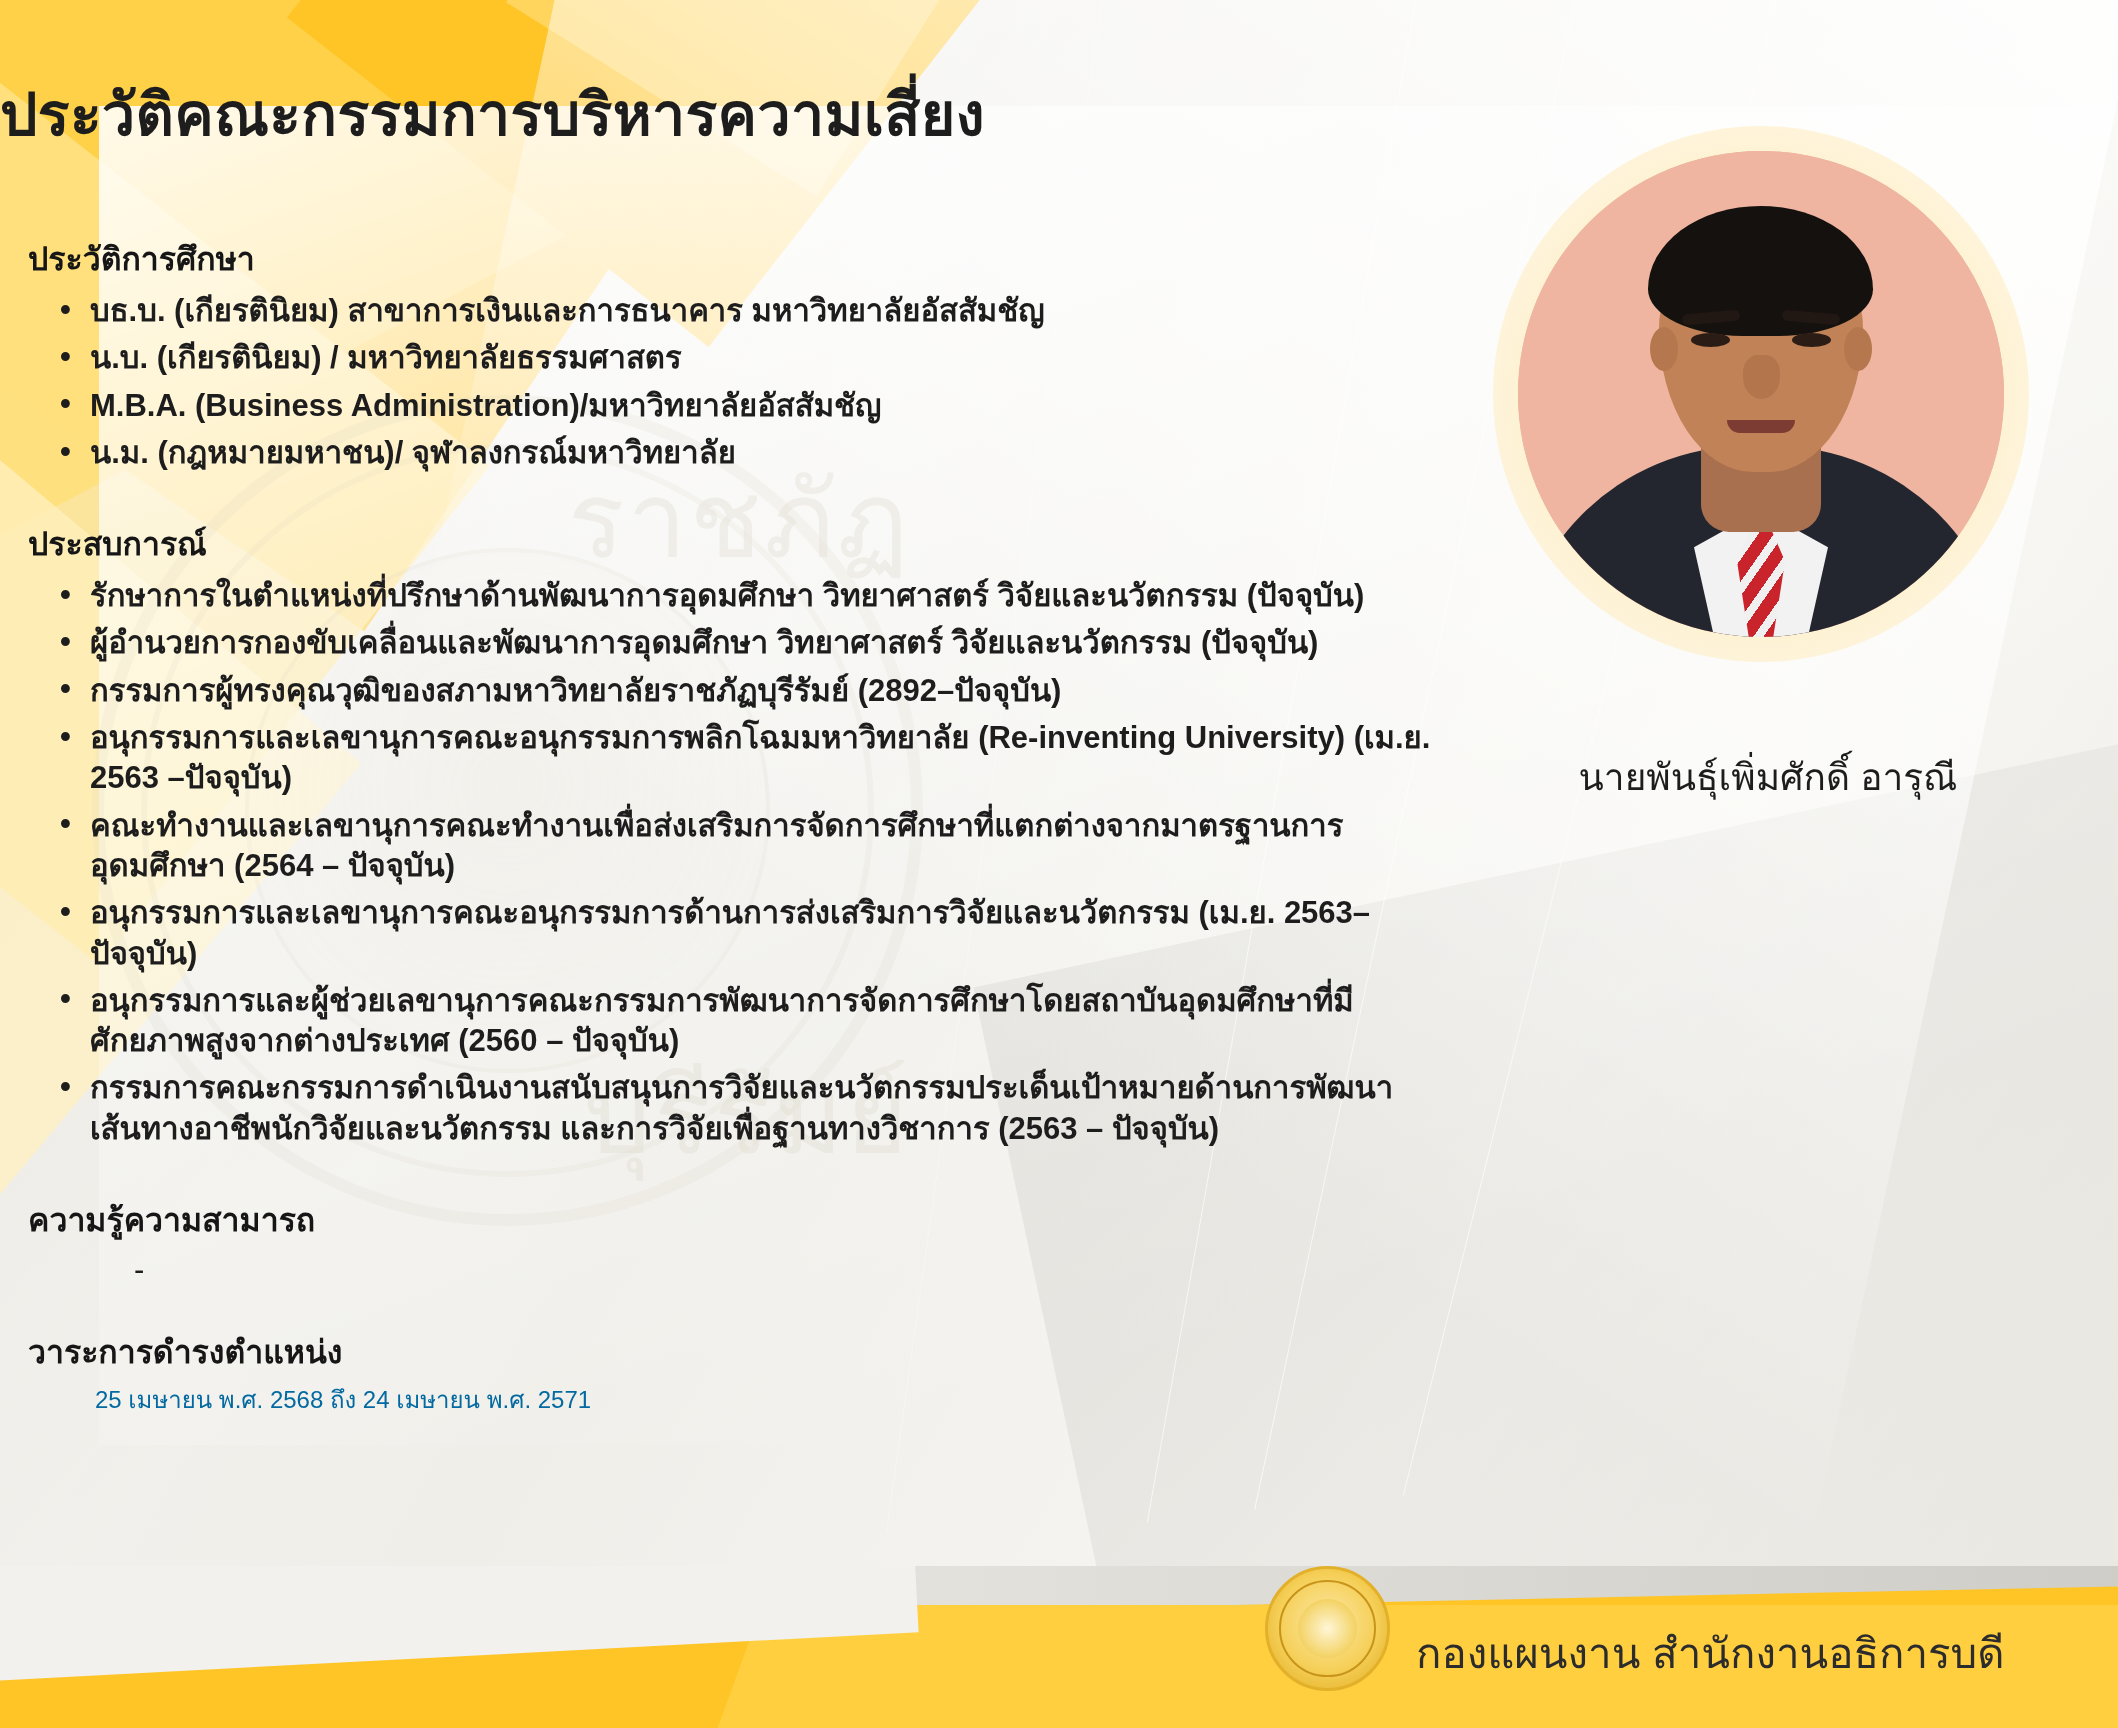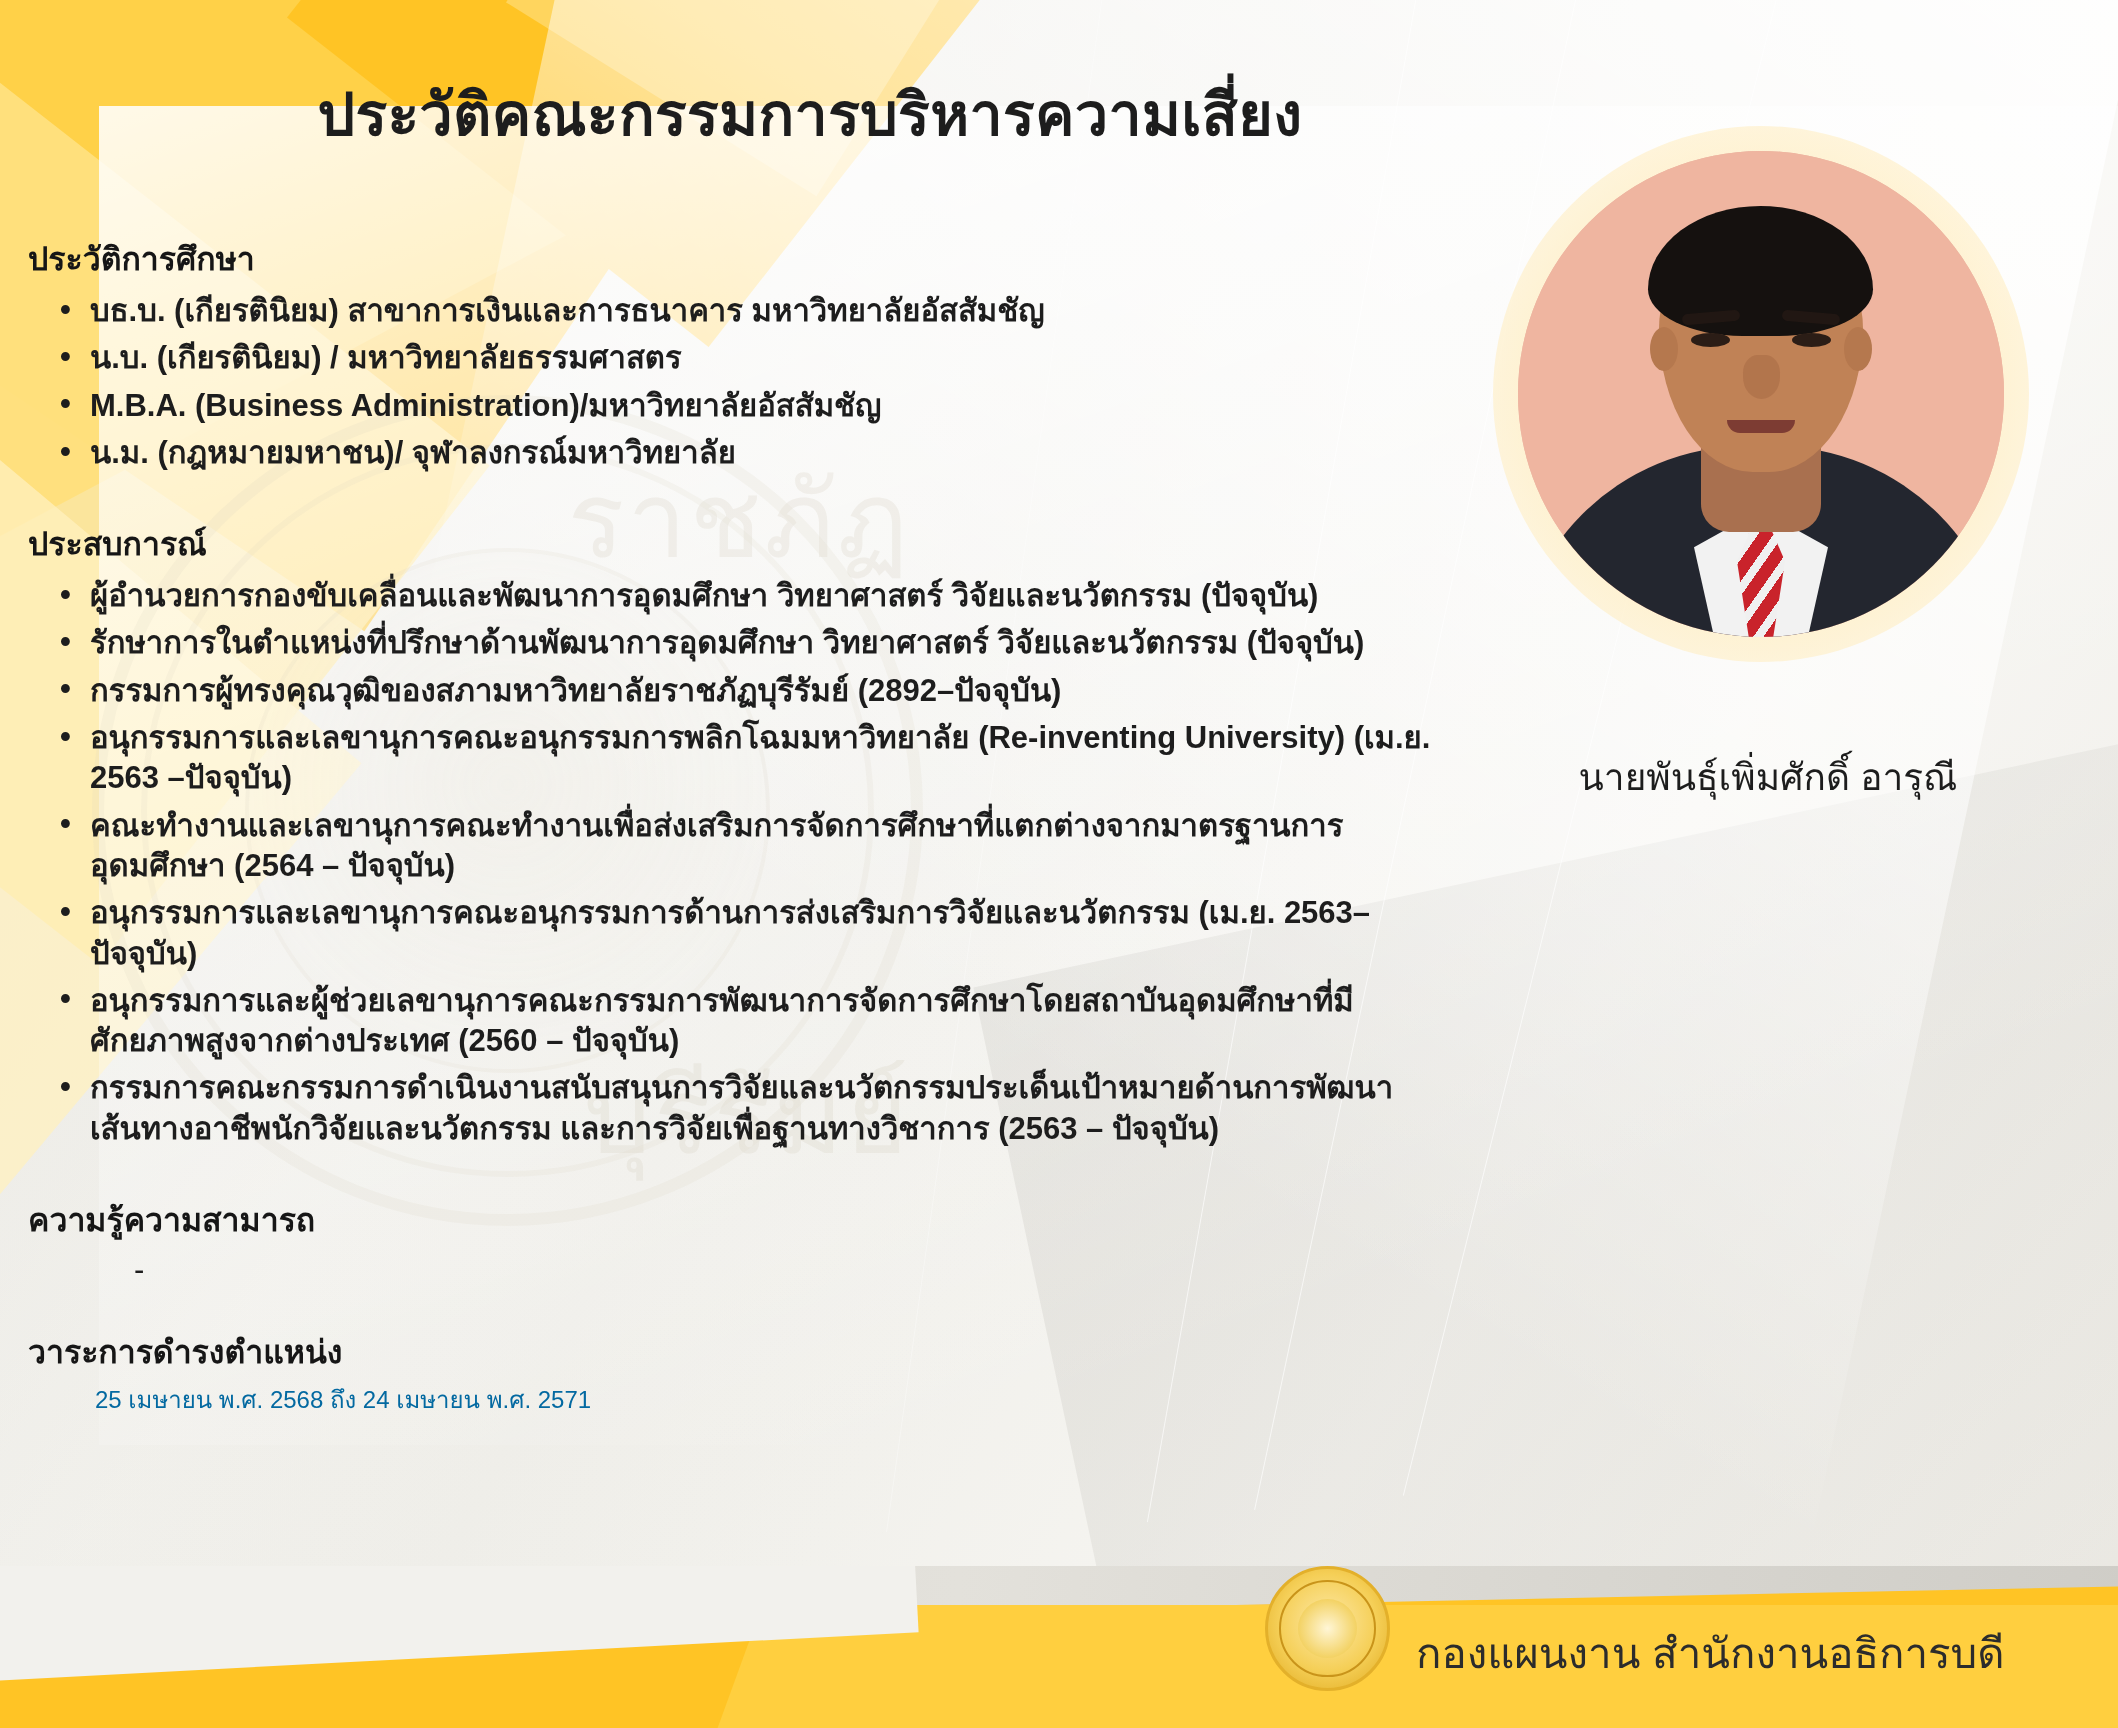--- a/index.html
+++ b/index.html
@@ -157,21 +157,20 @@
   }
   .wm-text.top { top: 28px; }
   .wm-text.bottom { bottom: 14px; }
 
   
   .title {
     position: absolute;
     left: 0;
     top: 67px;
     width: 1620px;
-    text-align: center;
     font-size: 59px;
     font-weight: bold;
     color: #1d1d1d;
     letter-spacing: 0.4px;
   }
 
   
   .content {
     position: absolute;
     left: 28px;
@@ -486,22 +485,22 @@
       <li>บธ.บ. (เกียรตินิยม) สาขาการเงินและการธนาคาร มหาวิทยาลัยอัสสัมชัญ</li>
       <li>น.บ. (เกียรตินิยม) / มหาวิทยาลัยธรรมศาสตร</li>
       <li>M.B.A. (Business Administration)/มหาวิทยาลัยอัสสัมชัญ</li>
       <li>น.ม. (กฎหมายมหาชน)/ จุฬาลงกรณ์มหาวิทยาลัย</li>
     </ul>
 
     <div class="section-gap"></div>
 
     <div class="section-head">ประสบการณ์</div>
     <ul class="bullets">
+      <li>รักษาการในตำแหน่งที่ปรึกษาด้านพัฒนาการอุดมศึกษา วิทยาศาสตร์ วิจัยและนวัตกรรม (ปัจจุบัน)</li>
       <li>ผู้อำนวยการกองขับเคลื่อนและพัฒนาการอุดมศึกษา วิทยาศาสตร์ วิจัยและนวัตกรรม (ปัจจุบัน)</li>
-      <li>รักษาการในตำแหน่งที่ปรึกษาด้านพัฒนาการอุดมศึกษา วิทยาศาสตร์ วิจัยและนวัตกรรม (ปัจจุบัน)</li>
       <li>กรรมการผู้ทรงคุณวุฒิของสภามหาวิทยาลัยราชภัฏบุรีรัมย์ (2892–ปัจจุบัน)</li>
       <li>อนุกรรมการและเลขานุการคณะอนุกรรมการพลิกโฉมมหาวิทยาลัย (Re-inventing University) (เม.ย. 2563 –ปัจจุบัน)</li>
       <li>คณะทำงานและเลขานุการคณะทำงานเพื่อส่งเสริมการจัดการศึกษาที่แตกต่างจากมาตรฐานการอุดมศึกษา (2564 – ปัจจุบัน)</li>
       <li>อนุกรรมการและเลขานุการคณะอนุกรรมการด้านการส่งเสริมการวิจัยและนวัตกรรม (เม.ย. 2563–ปัจจุบัน)</li>
       <li>อนุกรรมการและผู้ช่วยเลขานุการคณะกรรมการพัฒนาการจัดการศึกษาโดยสถาบันอุดมศึกษาที่มีศักยภาพสูงจากต่างประเทศ (2560 – ปัจจุบัน)</li>
       <li>กรรมการคณะกรรมการดำเนินงานสนับสนุนการวิจัยและนวัตกรรมประเด็นเป้าหมายด้านการพัฒนาเส้นทางอาชีพนักวิจัยและนวัตกรรม และการวิจัยเพื่อฐานทางวิชาการ (2563 – ปัจจุบัน)</li>
     </ul>
 
     <div class="section-gap"></div>
 

